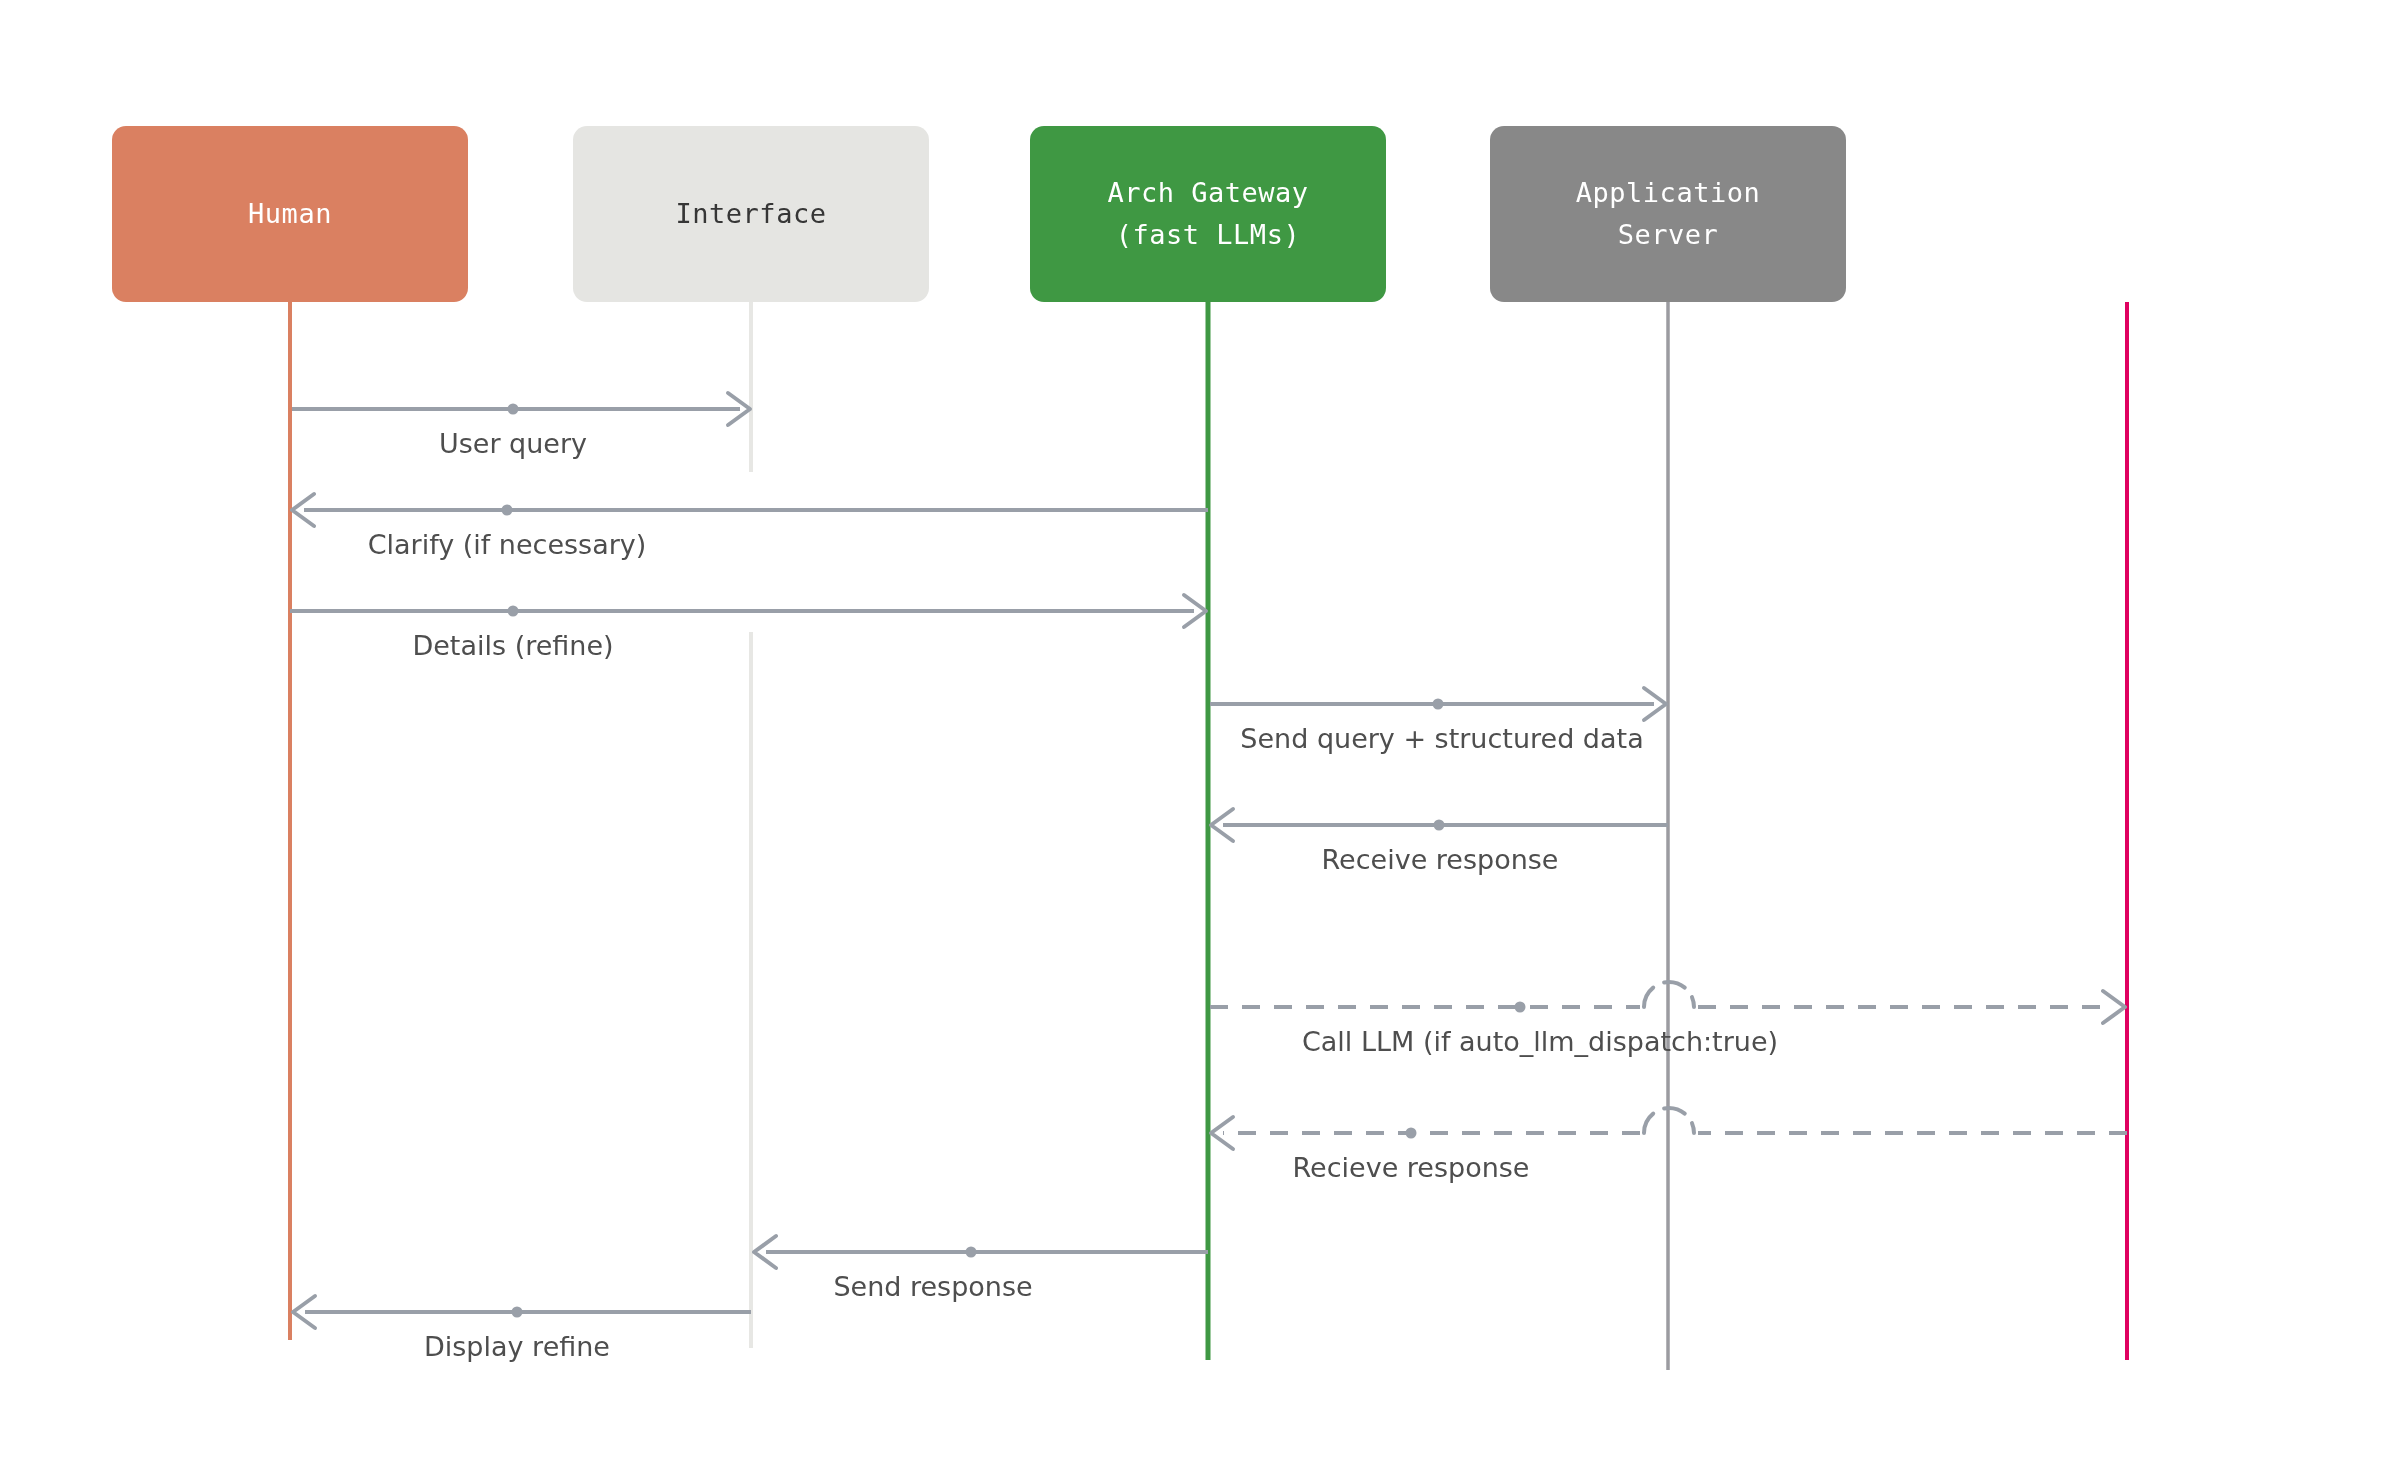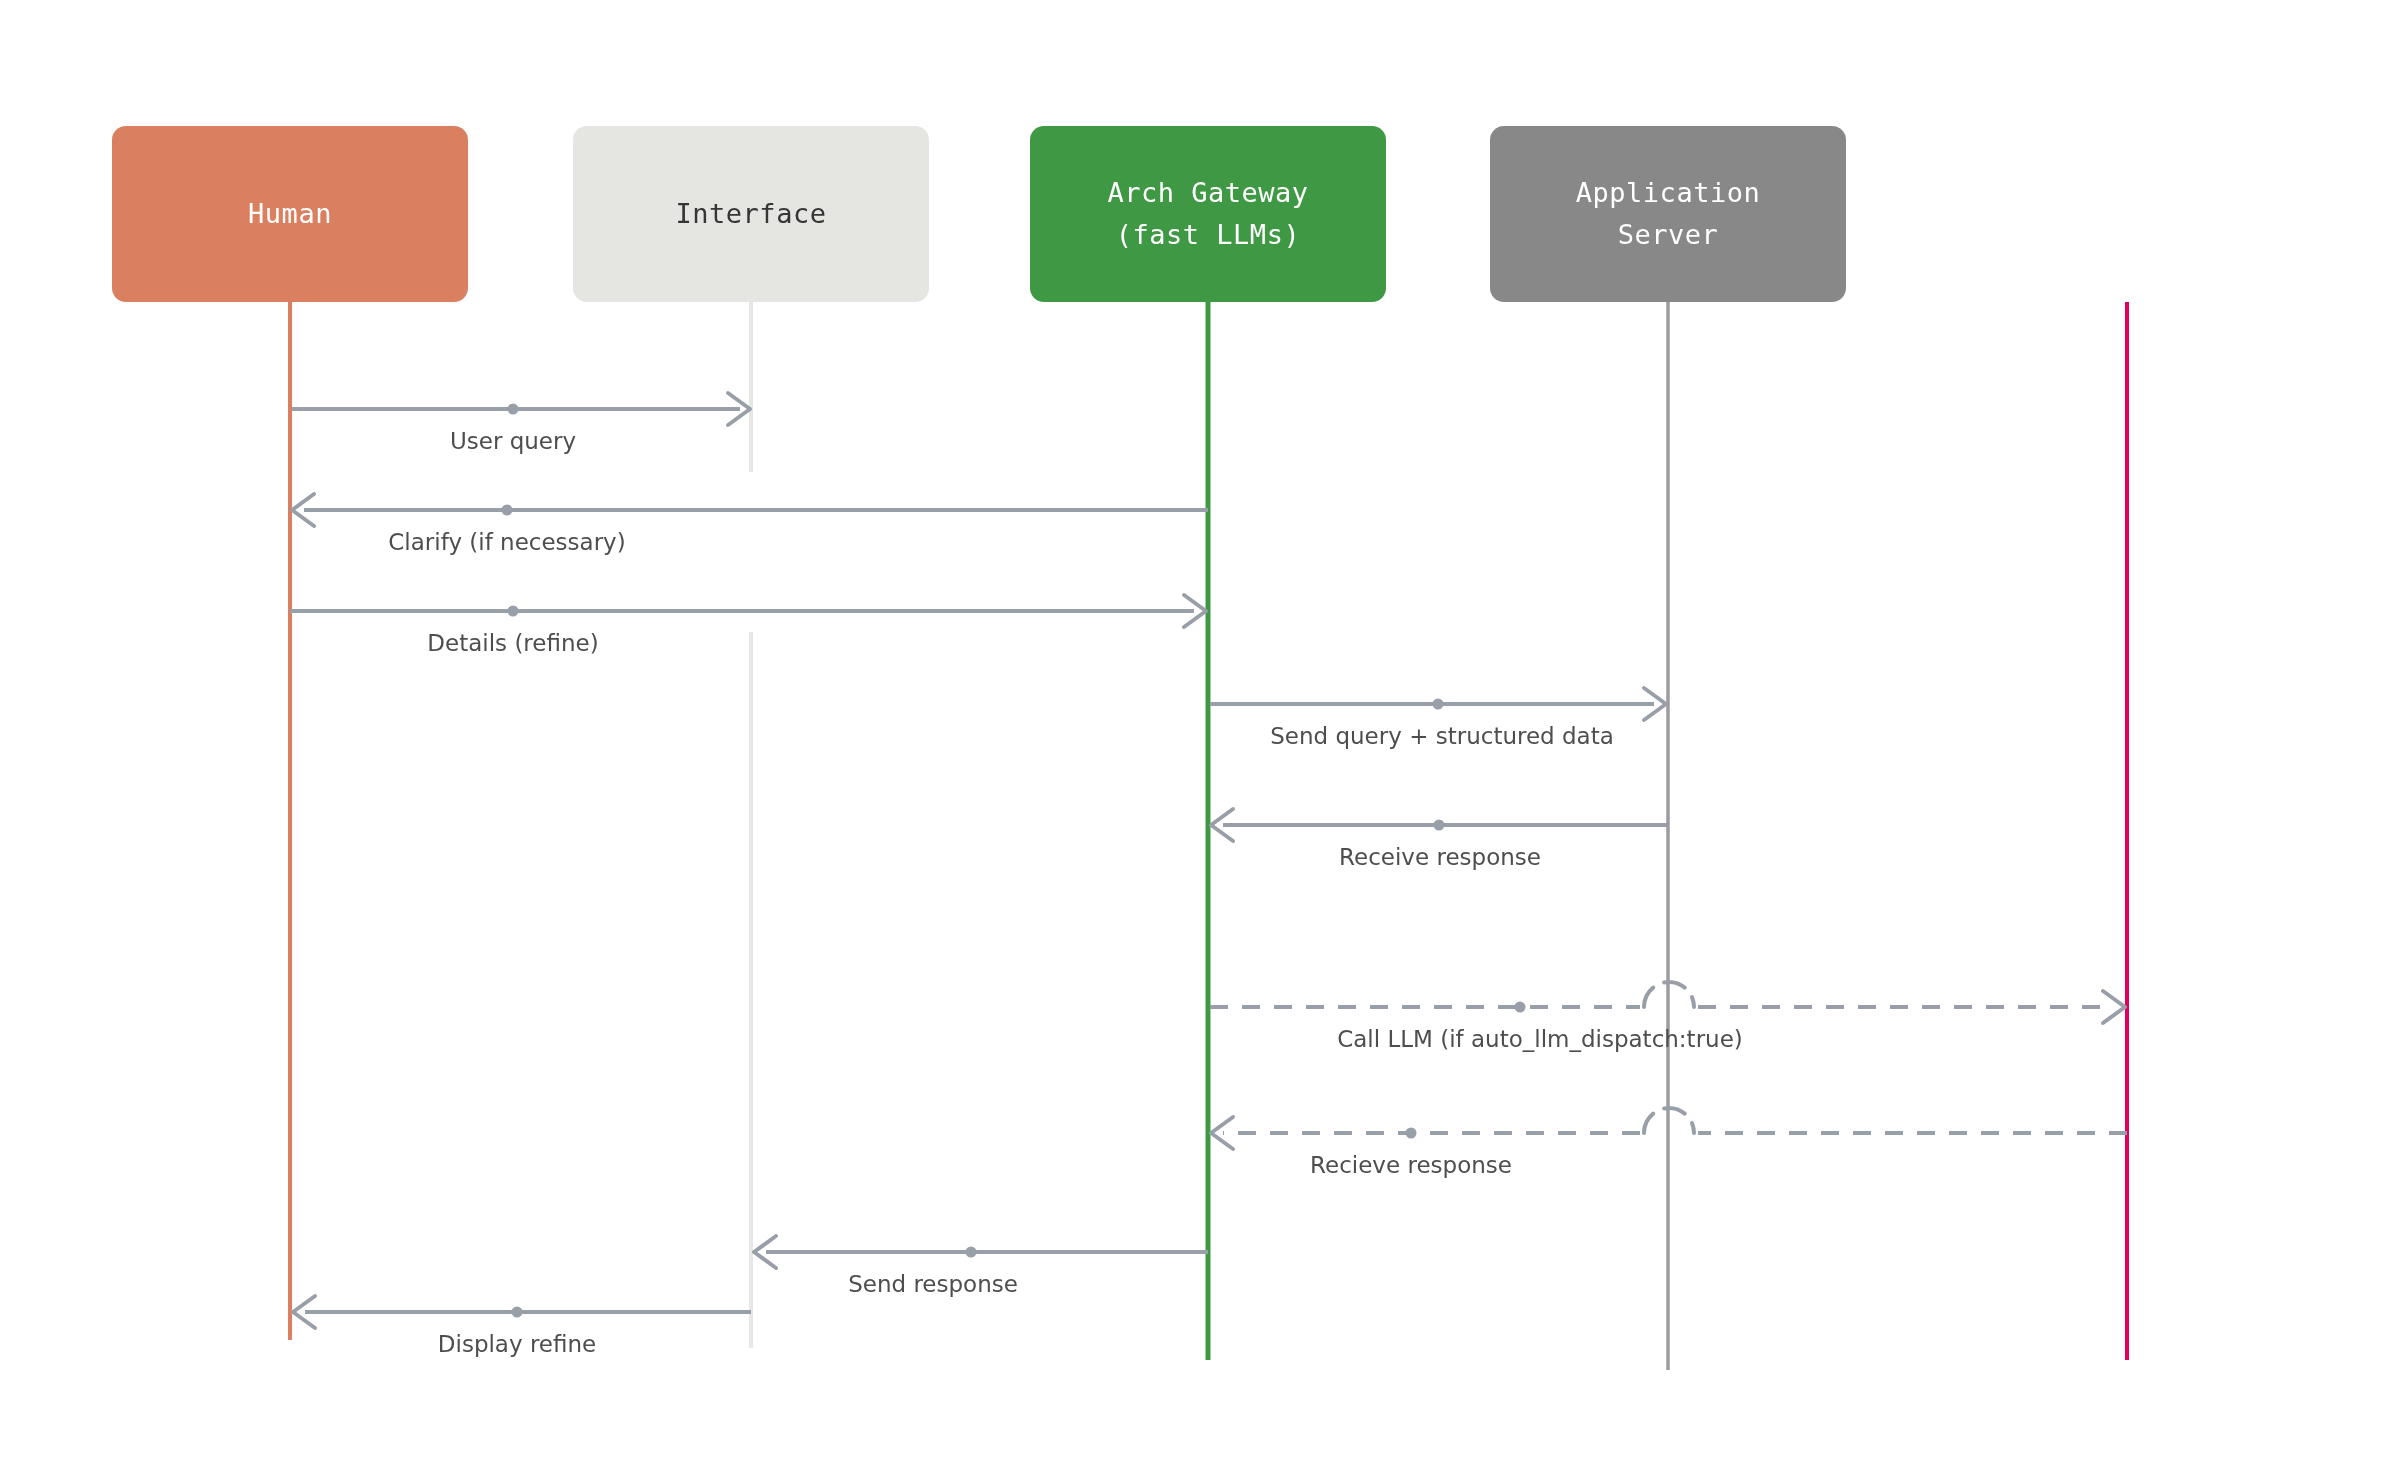--- a/index.html
+++ b/index.html
@@ -48,21 +48,21 @@
   .mline{stroke:var(--arrow);stroke-width:4;fill:none;}
   .mdash{stroke-dasharray:18 14;}
   .mhead{stroke:var(--arrow);stroke-width:4;fill:none;stroke-linecap:round;stroke-linejoin:round;}
   .mdot{fill:var(--arrow);}
   .mhop{stroke:var(--arrow);stroke-width:4;fill:none;stroke-dasharray:22 12;stroke-linecap:round;}
 
   
   .msg-label{
     position:absolute;
     transform:translateX(-50%);
-    font-size:23px;
+    font-size:27px;
     color:var(--label-text);
     white-space:nowrap;
     line-height:1.25;
   }
   .msg-label b{font-weight:400;}
 </style>
 </head>
 <body>
 
 <div class="canvas">

